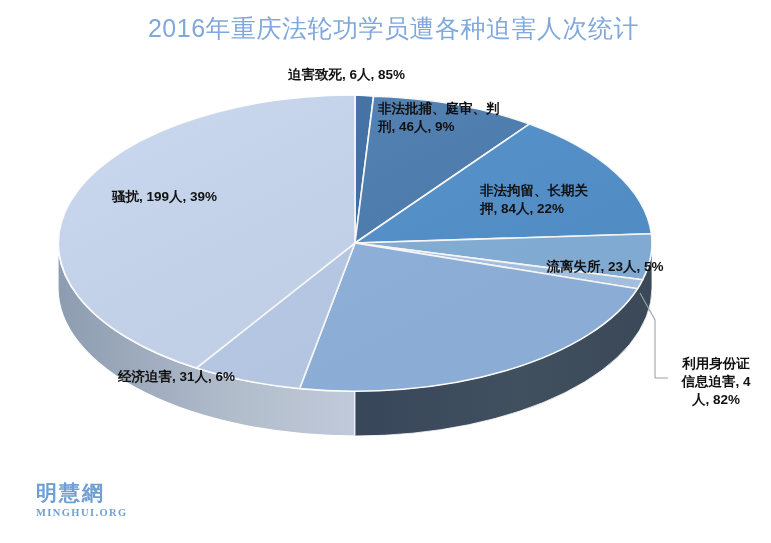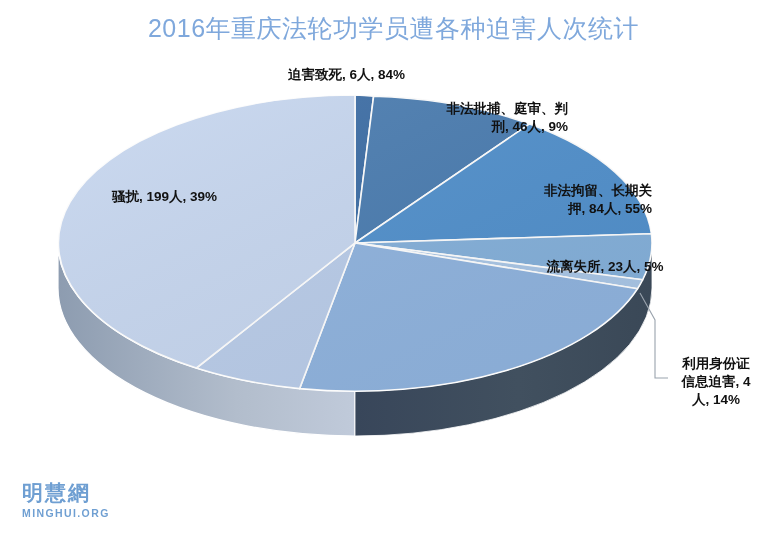--- a/index.html
+++ b/index.html
@@ -40,46 +40,46 @@
     top: 0;
     width: 771px;
     height: 543px;
   }
   .slice-label {
     position: absolute;
     font-size: 13.5px;
     font-weight: bold;
     color: #111111;
     line-height: 1.35;
-    text-align: right;
+    text-align: left;
     font-family: "Liberation Sans", "DejaVu Sans", sans-serif;
     white-space: pre-line;
   }
   .watermark {
     position: absolute;
-    left: 22px;
+    left: 36px;
     top: 483px;
     width: 140px;
     text-align: left;
   }
   .wm-cn {
     font-size: 21px;
     font-weight: bold;
     color: #6f9fd2;
     letter-spacing: 2px;
     line-height: 1;
     font-family: "DejaVu Sans", "Liberation Sans", sans-serif;
   }
   .wm-en {
     font-size: 10.5px;
     font-weight: bold;
     color: #6f9fd2;
     letter-spacing: 1.4px;
     margin-top: 3px;
-    font-family: Liberation Sans, sans-serif;
+    font-family: Liberation Serif, serif;
   }
 </style>
 </head>
 <body>
 
 <div id="chart-root">
 
   <div class="chart-title">2016年重庆法轮功学员遭各种迫害人次统计</div>
 
   <svg class="pie-svg" viewBox="0 0 771 543">
@@ -126,35 +126,36 @@
       <path d="M 355 243 L 299.6 388.6 A 297 148 0 0 1 196.4 368 Z" fill="#b9cce9"></path>
 
       <path d="M 355 243 L 196.4 368 A 297 148 0 0 1 355 95 Z" fill="#c6d6ef"></path>
     </g>
 
     <ellipse cx="355" cy="243" rx="297" ry="148" fill="url(#topShade)" stroke="none"></ellipse>
 
     <polyline points="640,293 655,320 655,378 668,378" fill="none" stroke="#9aa3ad" stroke-width="1.1"></polyline>
   </svg>
 
-  <div class="slice-label" style="left:288px; top:66px; width:190px; text-align:left;">迫害致死, 6人, 84%</div>
+  <div class="slice-label" style="left:288px; top:66px; width:190px; text-align:left;">迫害致死, 6人, 85%</div>
 
   <div class="slice-label" style="left:378px; top:100px; width:190px;">非法批捕、庭审、判
 刑, 46人, 9%</div>
 
   <div class="slice-label" style="left:480px; top:182px; width:172px;">非法拘留、长期关
-押, 84人, 55%</div>
+押, 84人, 22%</div>
 
   <div class="slice-label" style="left:520px; top:258px; width:170px; text-align:center;">流离失所, 23人, 5%</div>
 
   <div class="slice-label" style="left:668px; top:355px; width:96px; text-align:center;">利用身份证
 信息迫害, 4
-人, 14%</div>
+人, 82%</div>
 
 
+  <div class="slice-label" style="left:118px; top:368px; width:180px; text-align:left;">经济迫害, 31人, 6%</div>
 
   <div class="slice-label" style="left:68px; top:188px; width:180px; text-align:left;padding-left:44px;">骚扰, 199人, 39%</div>
 
   <div class="watermark">
     <div class="wm-cn">明慧網</div>
     <div class="wm-en">MINGHUI.ORG</div>
   </div>
 
 </div>
 

